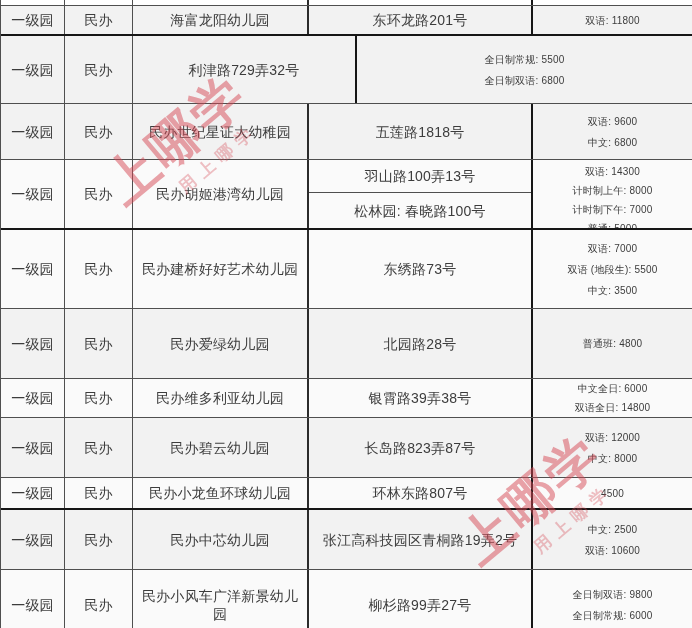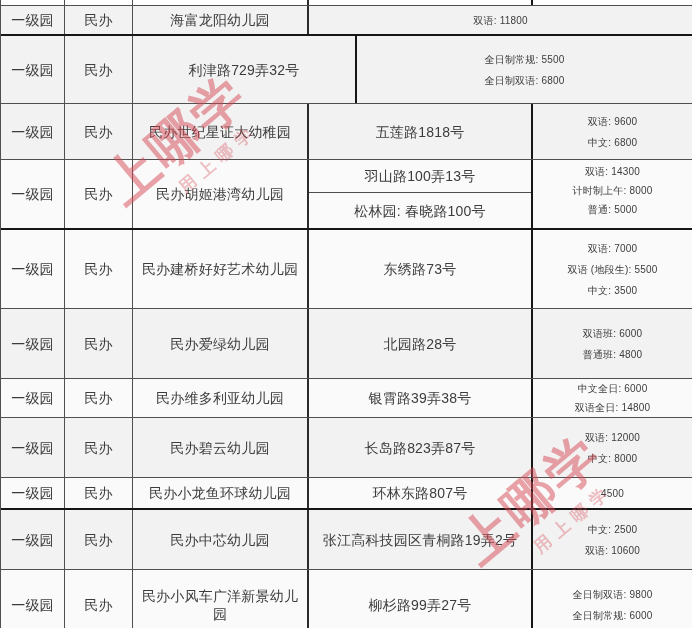--- a/index.html
+++ b/index.html
@@ -58,20 +58,21 @@
     <div class="cell c2"></div>
     <div class="cell c3"></div>
     <div class="cell c4"></div>
     <div class="cell c5"></div>
   </div>
   <div id="rows-mount">
       <div class="row shade-a thickb" style="height: 28px;">
         <div class="cell c1">一级园</div>
         <div class="cell c2">民办</div>
         <div class="cell c3">海富龙阳幼儿园</div>
+        <div class="cell c4">东环龙路201号</div>
         <div class="cell c5">
           <div class="fee-line">双语: 11800</div>
         </div>
       </div>
       <div class="row shade-a" style="height: 67px;">
         <div class="cell c1">一级园</div>
         <div class="cell c2">民办</div>
         <div class="cell c4">利津路729弄32号</div>
         <div class="cell c5">
           <div class="fee-line">全日制常规: 5500</div>
@@ -92,41 +93,41 @@
         <div class="cell c1">一级园</div>
         <div class="cell c2">民办</div>
         <div class="cell c3">民办胡姬港湾幼儿园</div>
         <div class="cell c4 addr-stack">
           <div class="addr-sub divided" style="flex: 0 0 32px;">羽山路100弄13号</div>
           <div class="addr-sub" style="flex: 0 0 35px;">松林园: 春晓路100号</div>
         </div>
         <div class="cell c5 fee-top">
           <div class="fee-line">双语: 14300</div>
           <div class="fee-line">计时制上午: 8000</div>
+          <div class="fee-line">计时制下午: 7000</div>
           <div class="fee-line">普通: 5000</div>
         </div>
       </div>
       <div class="row shade-b" style="height: 78px;">
         <div class="cell c1">一级园</div>
         <div class="cell c2">民办</div>
         <div class="cell c3">民办建桥好好艺术幼儿园</div>
         <div class="cell c4">东绣路73号</div>
         <div class="cell c5">
           <div class="fee-line">双语: 7000</div>
           <div class="fee-line">双语 (地段生): 5500</div>
           <div class="fee-line">中文: 3500</div>
         </div>
       </div>
       <div class="row shade-a" style="height: 69px;">
         <div class="cell c1">一级园</div>
         <div class="cell c2">民办</div>
         <div class="cell c3">民办爱绿幼儿园</div>
         <div class="cell c4">北园路28号</div>
         <div class="cell c5">
-          <div class="fee-line">双语班: 6000</div>
           <div class="fee-line">普通班: 4800</div>
         </div>
       </div>
       <div class="row shade-b" style="height: 38px;">
         <div class="cell c1">一级园</div>
         <div class="cell c2">民办</div>
         <div class="cell c3">民办维多利亚幼儿园</div>
         <div class="cell c4">银霄路39弄38号</div>
         <div class="cell c5 tight">
           <div class="fee-line">中文全日: 6000</div>

